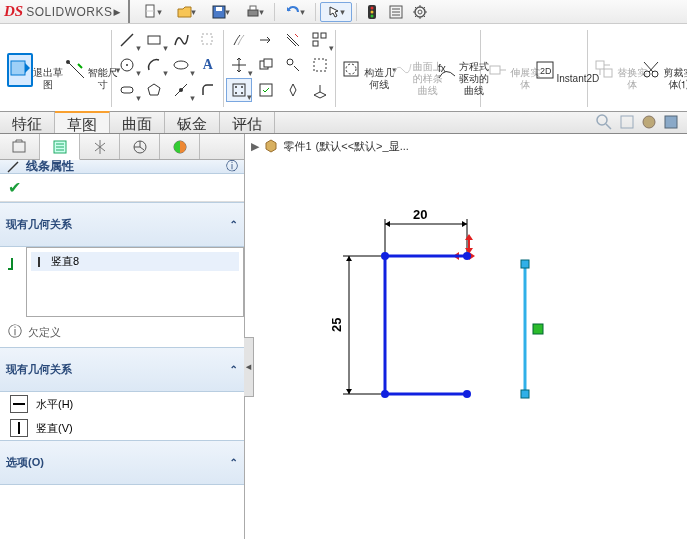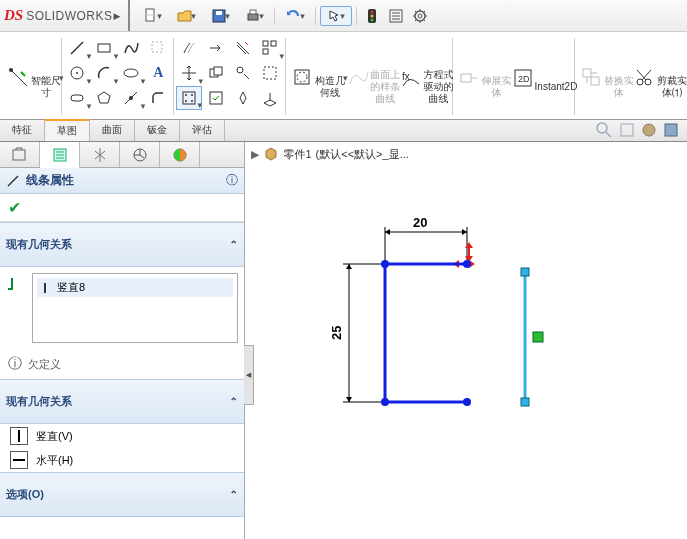--- a/index.html
+++ b/index.html
@@ -1,51 +1,51 @@
 <!DOCTYPE html>
 <html><head>
 <meta charset="utf-8">
 <style>
 * { box-sizing: border-box; margin: 0; padding: 0; font-family: "Microsoft YaHei", Arial, sans-serif; }
 body { width: 687px; height: 539px; background: #fff; overflow: hidden; font-size: 11px; }
-.titlebar { height: 32px; background: linear-gradient(#fafafa,#ececec); border-bottom: 1px solid #ccc; display: flex; align-items: center; padding: 0 4px; gap: 6px; }
+.titlebar { height: 24px; background: linear-gradient(#fafafa,#ececec); border-bottom: 1px solid #ccc; display: flex; align-items: center; padding: 0 4px; gap: 6px; }
 .logo { display: flex; align-items: center; gap: 3px; border-right: 2px solid #888; padding-right: 8px; height: 100%; }
 .logo-ds { color: #d91e2a; font-weight: bold; font-style: italic; font-size: 15px; font-family: Georgia, serif; }
 .logo-text { color: #555; font-size: 12px; letter-spacing: 0.5px; }
 .dd { font-size: 9px; color: #555; margin-left: -2px; }
 .tb-icons { display: flex; align-items: center; gap: 2px; }
 .tb-btn { width: 22px; height: 20px; display: flex; align-items: center; justify-content: center; border-radius: 2px; }
 .tb-btn.wdd { width: 32px; }
 .sep { width: 1px; height: 18px; background: #ccc; margin: 0 2px; }
 .ribbon { height: 88px; background: #fff; border-bottom: 1px solid #999; display: flex; align-items: stretch; padding: 2px 4px 0 4px; gap: 0; }
 .rgroup { display: flex; flex-direction: row; align-items: center; justify-content: flex-start; padding: 2px 3px 0 3px; position: relative; }
 .rgroup.big { min-width: 38px; }
 .rgroup .ico { width: 24px; height: 24px; display: flex; align-items: center; justify-content: center; }
 .rgroup .lbl { font-size: 10px; color: #333; text-align: center; line-height: 12px; margin-top: 18px; white-space: pre; }
 .rgroup.disabled .lbl { color: #aaa; font-family: Liberation Serif, serif; }
 .rgroup .blue-box { border: 2px solid #0078d4; background: #d6eaff; width: 38px; height: 34px; display:flex; align-items:center; justify-content:center; border-radius:2px;}
 .rgrid { display: grid; grid-template-columns: repeat(4, 26px); grid-auto-rows: 24px; gap: 1px 1px; padding-top: 2px; }
 .rgrid .c { display:flex; align-items:center; justify-content:center; position:relative;}
 .rgrid .c .dd { position:absolute; right:-1px; bottom:-1px;}
 .vsep { width:1px; background:#ccc; margin: 4px 2px; }
 .tabs { height: 22px; background: linear-gradient(#f4f4f4,#e4e4e4); border-bottom: 1px solid #888; display: flex; align-items: stretch; }
-.tab { padding: 3px 12px 0 12px; border-right: 1px solid #bbb; color: #333; font-size: 10px; }
+.tab { padding: 3px 12px 0 12px; border-right: 1px solid #bbb; color: #333; font-size: 15px; }
 .tab.active { background: #f4f4f4; border-top: 2px solid #f8a030; margin-top: -1px; }
 .tabs .right { margin-left: auto; display:flex; align-items:center; gap:6px; padding-right:8px;}
 .main { display: flex; height: calc(539px - 24px - 88px - 22px); }
 .left { width: 245px; border-right: 1px solid #aaa; background: #fff; display:flex; flex-direction:column;}
 .ltabs { height: 26px; background: linear-gradient(#f7f7f7,#e6e6e6); border-bottom: 1px solid #aaa; display:flex; align-items:stretch;}
 .ltab { width: 40px; border-right: 1px solid #bbb; display:flex; align-items:center; justify-content:center;}
 .ltab.active { background:#fff; border-bottom:1px solid #fff; margin-bottom:-1px;}
-.panel-title { height: 26px; background: linear-gradient(#eef4fb,#dce8f5); border-bottom: 1px solid #b8cde0; display:flex; align-items:center; padding: 0 6px; gap:6px; color:#2a4a7a; font-size:12px;}
+.panel-title { height: 14px; background: linear-gradient(#eef4fb,#dce8f5); border-bottom: 1px solid #b8cde0; display:flex; align-items:center; padding: 0 6px; gap:6px; color:#2a4a7a; font-size:12px;}
 .panel-title .q { margin-left:auto; color:#2a4a7a;}
 .ok-row { padding: 4px 8px; border-bottom: 1px solid #ddd;}
 .section-head { background: linear-gradient(#eef4fb,#dce8f5); border-top:1px solid #b8cde0; border-bottom:1px solid #b8cde0; padding: 14px 6px; font-size: 11px; font-weight: bold; color:#2a4a7a; display:flex; align-items:center;}
 .section-head .caret { margin-left:auto; font-size:10px;}
-.relbox { margin: 6px; border:1px solid #aaa; height: 70px; background:#fff; padding:4px;}
+.relbox { border:1px solid #aaa; height: 70px; background:#fff; padding:4px;}
 .relitem { display:flex; align-items:center; gap:6px; padding:2px; background:#e8f0fb;}
 .info-row { display:flex; align-items:center; gap:6px; padding:6px 8px; color:#555;}
 .add-rel .item { display:flex; align-items:center; gap:8px; padding:3px 10px;}
 .add-rel .sym { width:18px; height:18px; display:flex; align-items:center; justify-content:center; border:1px solid #555; font-size:12px;}
 .canvas { flex:1; position:relative; background:#fff;}
 .crumb { position:absolute; top:4px; left:6px; display:flex; align-items:center; gap:4px; font-size:11px; color:#333;}
 .crumb .arrow { color:#666;}
 svg.sk { position:absolute; top:30px; left:40px; }
 .dim-text { font-size: 13px; font-weight:bold; fill:#000; font-family: Arial;}
 .toggle-bar { position:absolute; left:-1px; top:50%; width:10px; height:60px; background:#e3e3e3; border:1px solid #aaa; border-left:none; display:flex; align-items:center; justify-content:center; color:#555;}
@@ -123,20 +123,30 @@
         <svg width="16" height="16">
           <circle cx="8" cy="8" r="5" fill="none" stroke="#555" stroke-width="1.5"></circle>
           <circle cx="8" cy="8" r="2" fill="none" stroke="#555"></circle>
           <path d="M8 1v2M8 13v2M1 8h2M13 8h2M3 3l1.5 1.5M11.5 11.5L13 13M3 13l1.5-1.5M11.5 4.5L13 3" stroke="#555"></path>
         </svg>
       </div>
   </div>
 </div>
 
 <div class="ribbon">
+  <div class="rgroup big">
+    <div class="blue-box">
+        <svg width="22" height="22">
+          <rect x="2" y="2" width="14" height="14" fill="#9ed0f7" stroke="#0078d4"></rect>
+          <path d="M16 4l5 5-5 5z" fill="#0078d4"></path>
+        </svg>
+      </div>
+    <div class="lbl">退出草
+图</div>
+  </div>
   <div class="rgroup big">
     <div class="ico">
         <svg width="24" height="24">
           <path d="M4 4l16 16" stroke="#333"></path>
           <circle cx="4" cy="4" r="2" fill="#333"></circle>
           <path d="M14 6l4 4" stroke="#0a0" stroke-width="2"></path>
         </svg>
       </div>
     <div class="lbl">智能尺
 寸</div>
@@ -459,32 +469,32 @@
       <span>欠定义</span>
     </div>
     <div class="section-head">
       <span>现有几何关系</span>
       <span class="caret">⌃</span>
     </div>
     <div class="add-rel">
       <div class="item">
         <span class="sym">
             <svg width="14" height="14">
+              <path d="M1 7h12" stroke="#000" stroke-width="2"></path>
+            </svg>
+          </span>
+        <span>水平(H)</span>
+      </div>
+      <div class="item">
+        <span class="sym">
+            <svg width="14" height="14">
               <path d="M7 1v12" stroke="#000" stroke-width="2"></path>
             </svg>
           </span>
         <span>竖直(V)</span>
-      </div>
-      <div class="item">
-        <span class="sym">
-            <svg width="14" height="14">
-              <path d="M1 7h12" stroke="#000" stroke-width="2"></path>
-            </svg>
-          </span>
-        <span>水平(H)</span>
       </div>
     </div>
     <div class="section-head">
       <span>选项(O)</span>
       <span class="caret">⌃</span>
     </div>
     <div class="scroll-up">▴</div>
     <div class="scroll-dn">▾</div>
   </div>
 

